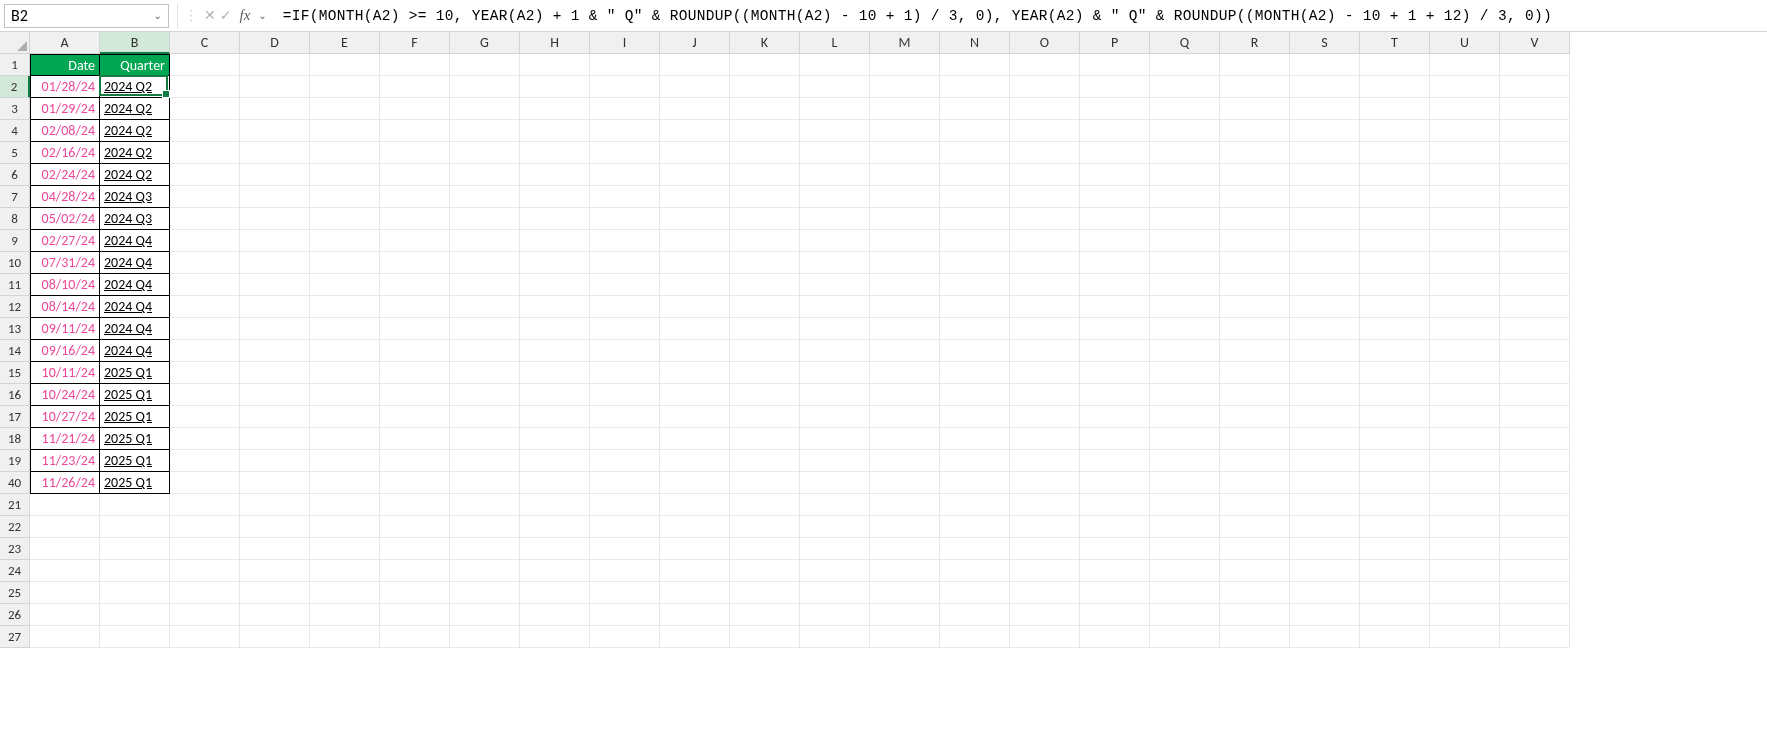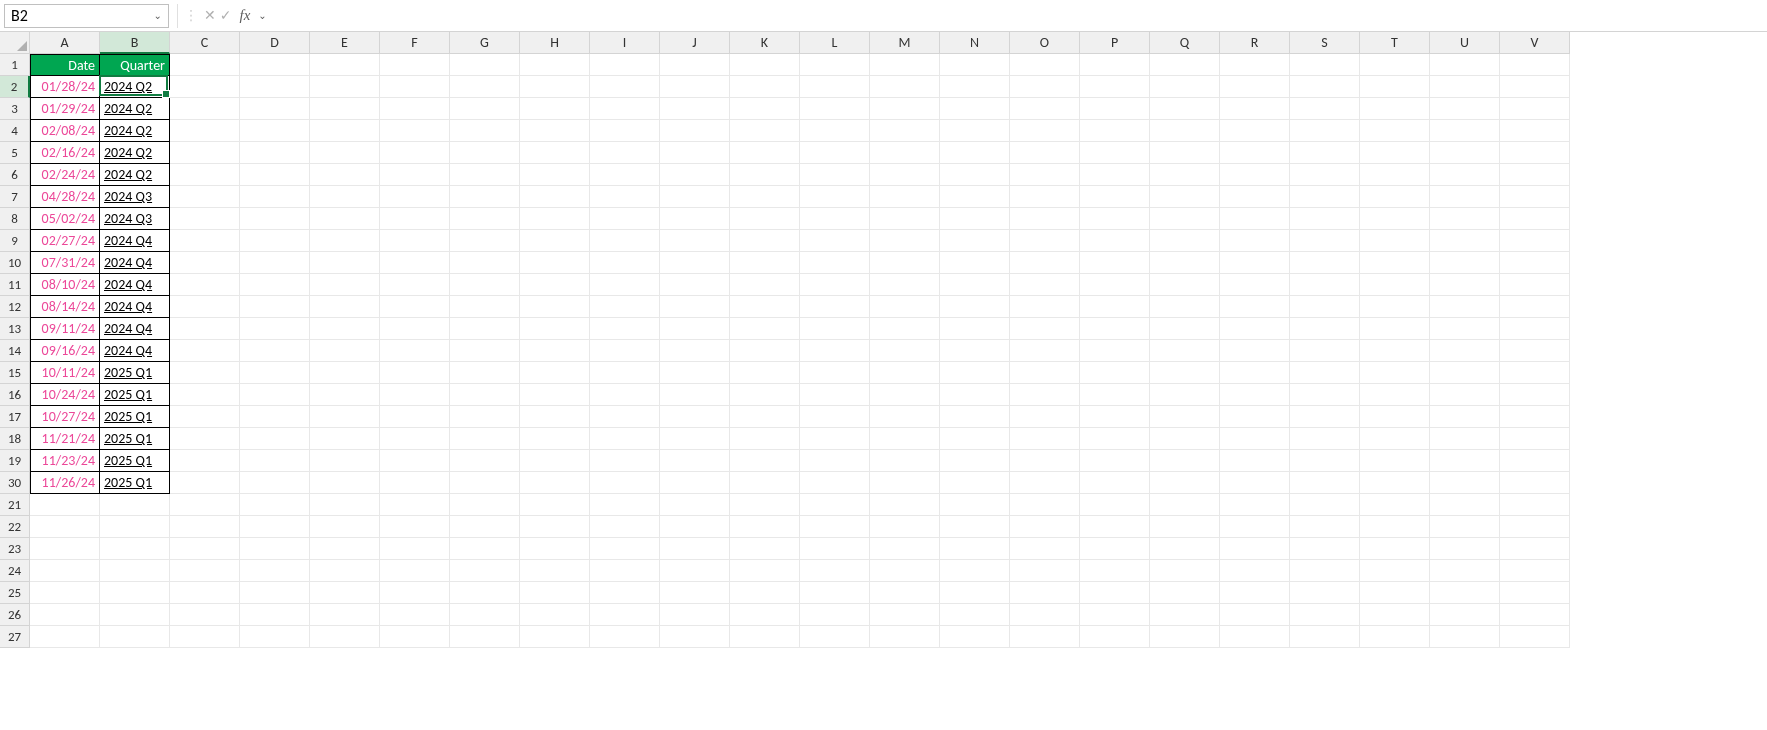--- a/index.html
+++ b/index.html
@@ -208,20 +208,21 @@
     <span class="name-box-text">B2</span>
     <span class="name-box-dropdown">⌄</span>
   </div>
   <div class="formula-controls">
     <span class="divider">⋮</span>
     <span>✕</span>
     <span>✓</span>
     <span class="fx-label">fx</span>
     <span class="fx-dropdown">⌄</span>
   </div>
+  <div class="formula-input">=IF(MONTH(A2) &gt;= 10, YEAR(A2) + 1 &amp; " Q" &amp; ROUNDUP((MONTH(A2) - 10 + 1) / 3, 0), YEAR(A2) &amp; " Q" &amp; ROUNDUP((MONTH(A2) - 10 + 1 + 12) / 3, 0))</div>
 </div>
 
 <div class="grid-area">
   <div>
     <div class="corner-cell"></div>
     <div class="row-headers" id="row-headers">
         <div class="row-header">1</div>
         <div class="row-header active">2</div>
         <div class="row-header">3</div>
         <div class="row-header">4</div>
@@ -233,21 +234,21 @@
         <div class="row-header">10</div>
         <div class="row-header">11</div>
         <div class="row-header">12</div>
         <div class="row-header">13</div>
         <div class="row-header">14</div>
         <div class="row-header">15</div>
         <div class="row-header">16</div>
         <div class="row-header">17</div>
         <div class="row-header">18</div>
         <div class="row-header">19</div>
-        <div class="row-header">30</div>
+        <div class="row-header">40</div>
         <div class="row-header">21</div>
         <div class="row-header">22</div>
         <div class="row-header">23</div>
         <div class="row-header">24</div>
         <div class="row-header">25</div>
         <div class="row-header">26</div>
         <div class="row-header">27</div>
       </div>
   </div>
   <div class="cells-area">

